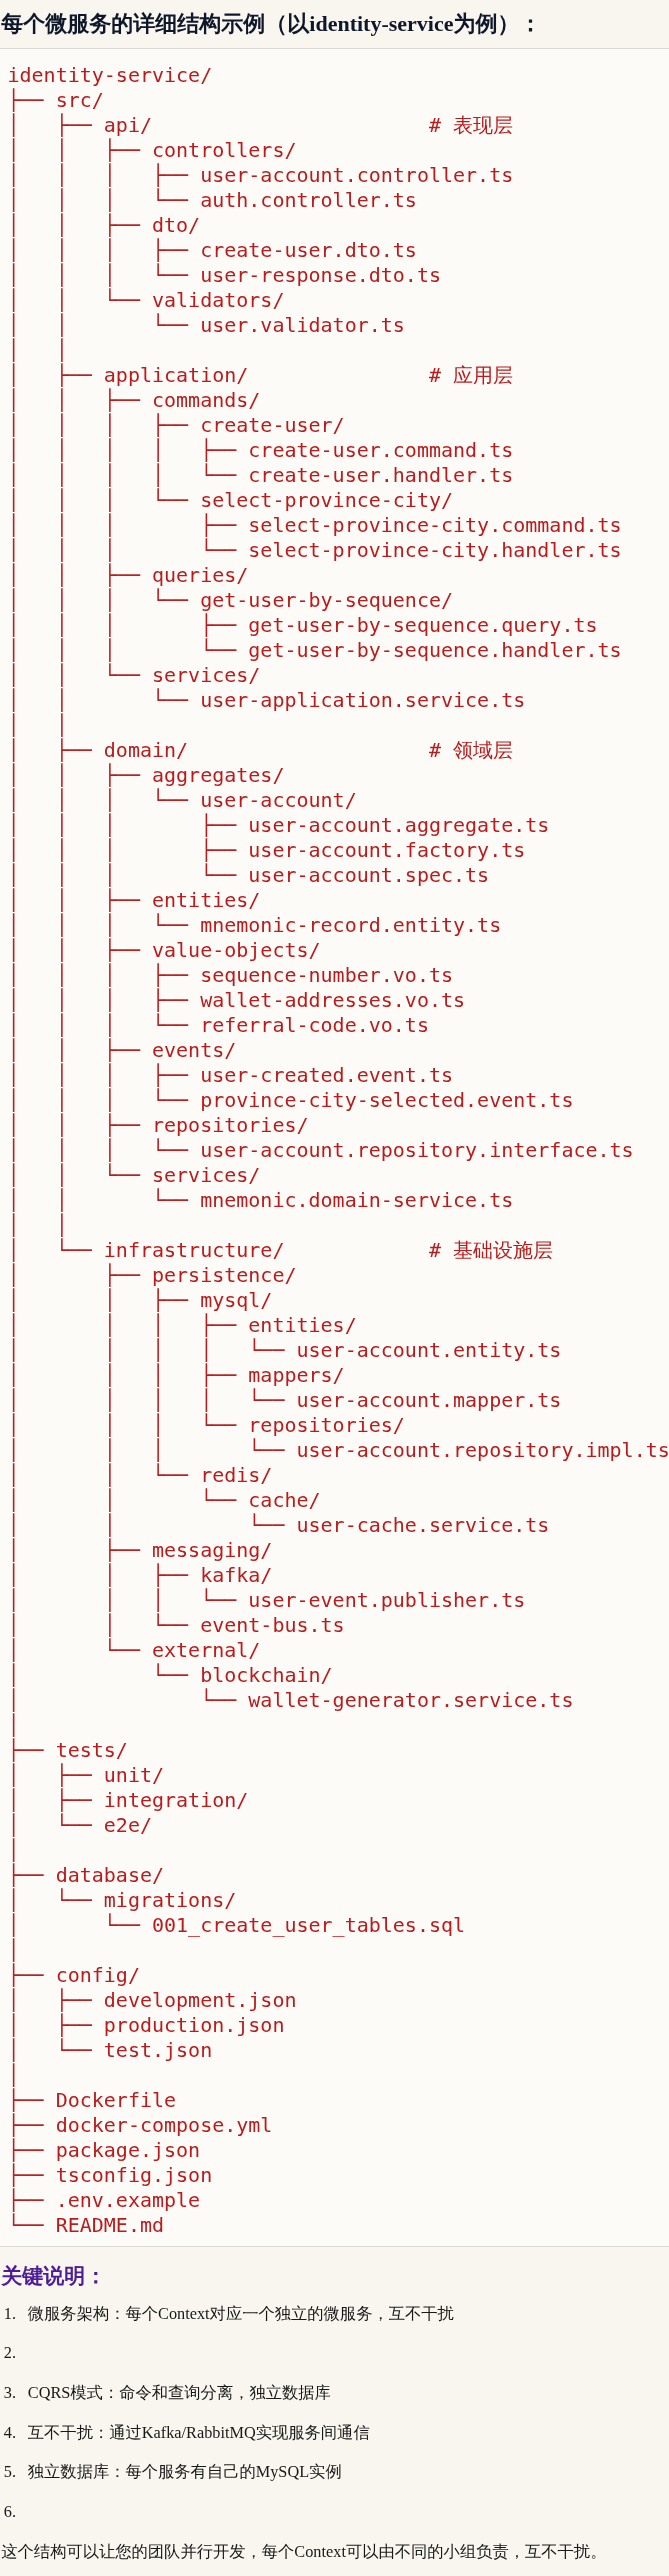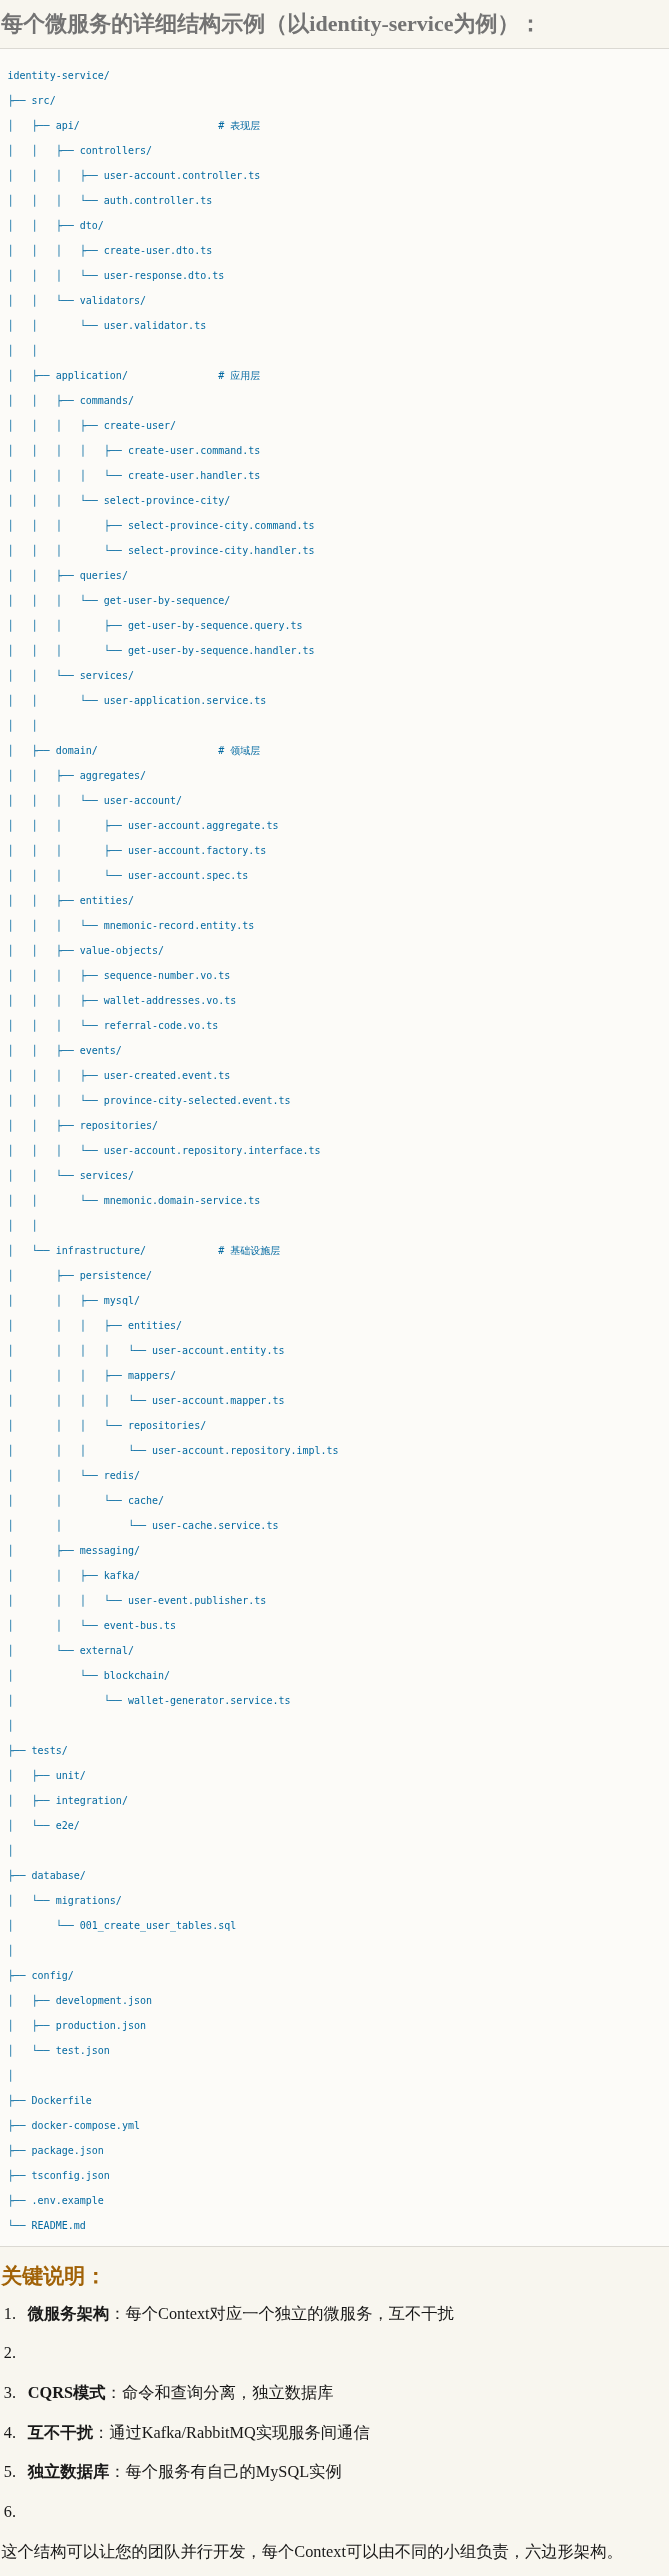--- a/index.html
+++ b/index.html
@@ -12,61 +12,61 @@
     color: #181818;
     font-family: "Liberation Serif", "DejaVu Serif", serif;
   }
   .page-header h1 {
     margin: 0;
     padding: 8.1px 7.5px 9.4px 1.3px;
     font-family: "Liberation Serif", "DejaVu Serif", serif;
     font-weight: 700;
     font-size: 22px;
     line-height: 31px;
-    color: #737373;
+    color: #0f172a;
     letter-spacing: 0;
   }
   .tree-panel {
     background: #fcfbf8;
     border-top: 0.6px solid #dbd9d3;
     border-bottom: 0.6px solid #dbd9d3;
     padding: 13.8px 6.3px 8.1px 7.5px;
     overflow: hidden;
   }
   .tree-panel pre {
     margin: 0;
     font-family: "DejaVu Sans Mono", "Liberation Mono", monospace;
-    font-size: 10px;
+    font-size: 20px;
     line-height: 25px;
-    color: #0369a1;
+    color: #b91c1c;
     white-space: pre;
   }
   .notes-section {
     padding: 15px 6.3px 8.8px 1.3px;
   }
   .notes-section h2 {
     margin: 0 0 12.5px 0;
     font-family: "Liberation Serif", "DejaVu Serif", serif;
     font-weight: 700;
     font-size: 21px;
     line-height: 29px;
-    color: #a16207;
+    color: #4c1d95;
   }
   .note-item {
     display: flex;
     align-items: flex-start;
     font-size: 16.3px;
     line-height: 20.6px;
     margin: 0 0 19px 2.5px;
   }
   .note-num {
     flex: 0 0 24px;
   }
   .note-term {
-    font-weight: 700;
+    font-weight: 400;
   }
   .notes-footer {
     margin: 3.8px 0 0 0;
     font-size: 16.3px;
     line-height: 21px;
   }
 </style>
 </head>
 <body>
 
@@ -188,15 +188,15 @@
 
   <div class="note-item">
     <span class="note-num">5.</span>
     <span class="note-body"><strong class="note-term">独立数据库</strong><span class="note-text">：每个服务有自己的MySQL实例</span></span>
   </div>
 
   <div class="note-item">
     <span class="note-num">6.</span>
   </div>
 </div>
-  <p class="notes-footer">这个结构可以让您的团队并行开发，每个Context可以由不同的小组负责，六边形架构。</p>
+  <p class="notes-footer">这个结构可以让您的团队并行开发，每个Context可以由不同的小组负责，互不干扰。</p>
 </section>
 
 
 </body></html>

